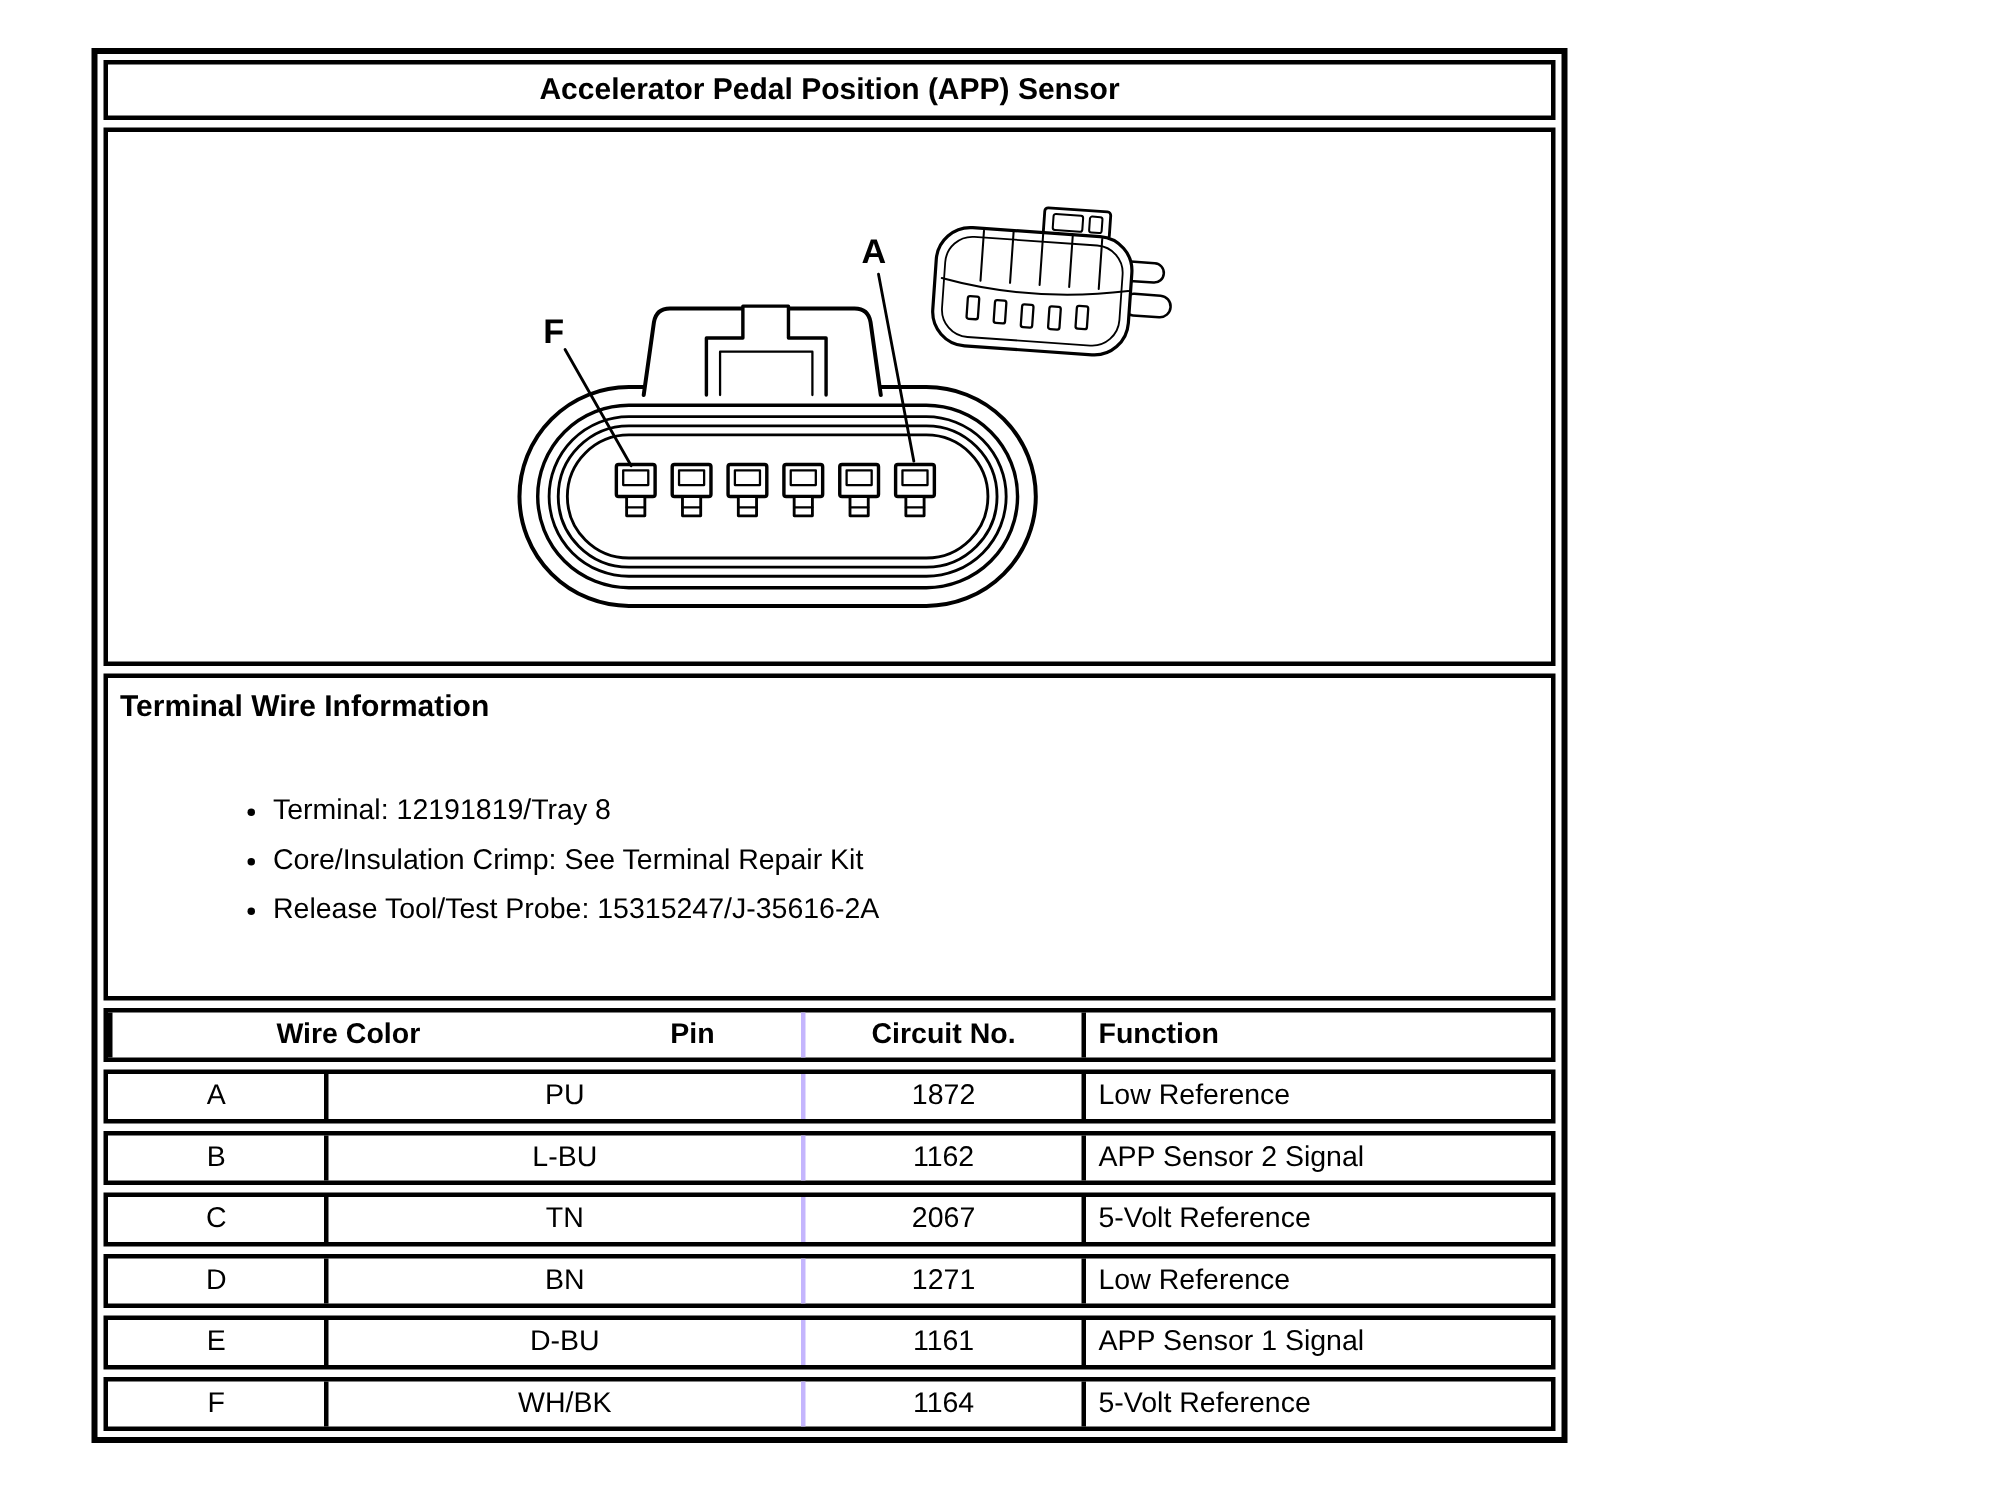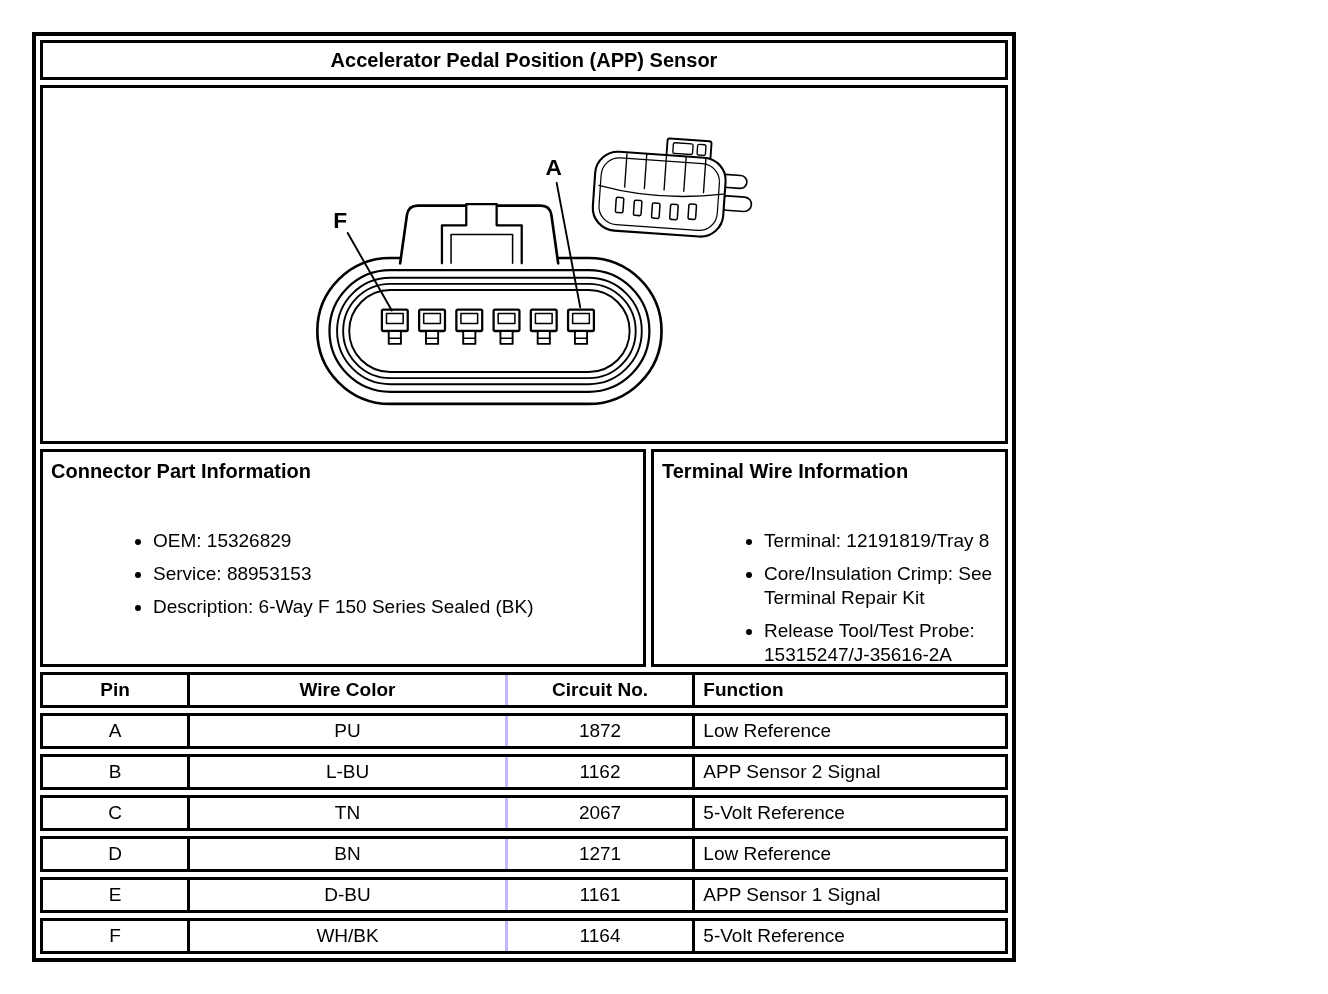--- a/index.html
+++ b/index.html
@@ -1,19 +1,20 @@
 <!DOCTYPE html>
 <html><head>
 <meta charset="utf-8">
 <style>
   html, body { margin:0; padding:0; background:#ffffff; }
   .page {
     width:1048px; height:994px; box-sizing:border-box; padding:32px;
     background:#ffffff; color:#000;
     font-family:"Liberation Sans", sans-serif;
+    margin-left:29px;
   }
   .frame {
     width:100%; height:100%; box-sizing:border-box;
     border:4px solid #000; padding:4px;
     display:flex; flex-direction:column; gap:5px; background:#fff;
   }
   .box { border:3px solid #000; box-sizing:border-box; background:#fff; }
 
   .title-box {
     flex:0 0 40px; display:flex; align-items:center; justify-content:center;
@@ -131,42 +132,34 @@
             <rect x="62" y="86" width="10" height="20" rx="2" stroke-width="2"></rect>
             <rect x="86" y="88" width="10" height="20" rx="2" stroke-width="2"></rect>
             <rect x="110" y="88" width="10" height="20" rx="2" stroke-width="2"></rect>
             <rect x="134" y="86" width="10" height="20" rx="2" stroke-width="2"></rect>
           </g>
         </g>
       </svg>
     </div>
 
     <div class="info-row">
-      <div class="box info-box left">
-        <div class="info-heading">Connector Part Information</div>
-        <ul class="info-list">
-          <li>OEM: 15326829</li>
-          <li>Service: 88953153</li>
-          <li>Description: 6-Way F 150 Series Sealed (BK)</li>
-        </ul>
-      </div>
       <div class="box info-box right">
         <div class="info-heading">Terminal Wire Information</div>
         <ul class="info-list">
           <li>Terminal: 12191819/Tray 8</li>
           <li>Core/Insulation Crimp: See Terminal Repair Kit</li>
           <li>Release Tool/Test Probe: 15315247/J-35616-2A</li>
         </ul>
       </div>
     </div>
 
     <div class="pin-table">
       <div class="box trow thead">
+        <div class="cell c-wire">Wire Color</div>
         <div class="cell c-pin">Pin</div>
-        <div class="cell c-wire">Wire Color</div>
         <div class="cell c-circuit">Circuit No.</div>
         <div class="cell c-func">Function</div>
       </div>
 
       <div class="box trow">
         <div class="cell c-pin">A</div>
         <div class="cell c-wire">PU</div>
         <div class="cell c-circuit">1872</div>
         <div class="cell c-func">Low Reference</div>
       </div>

